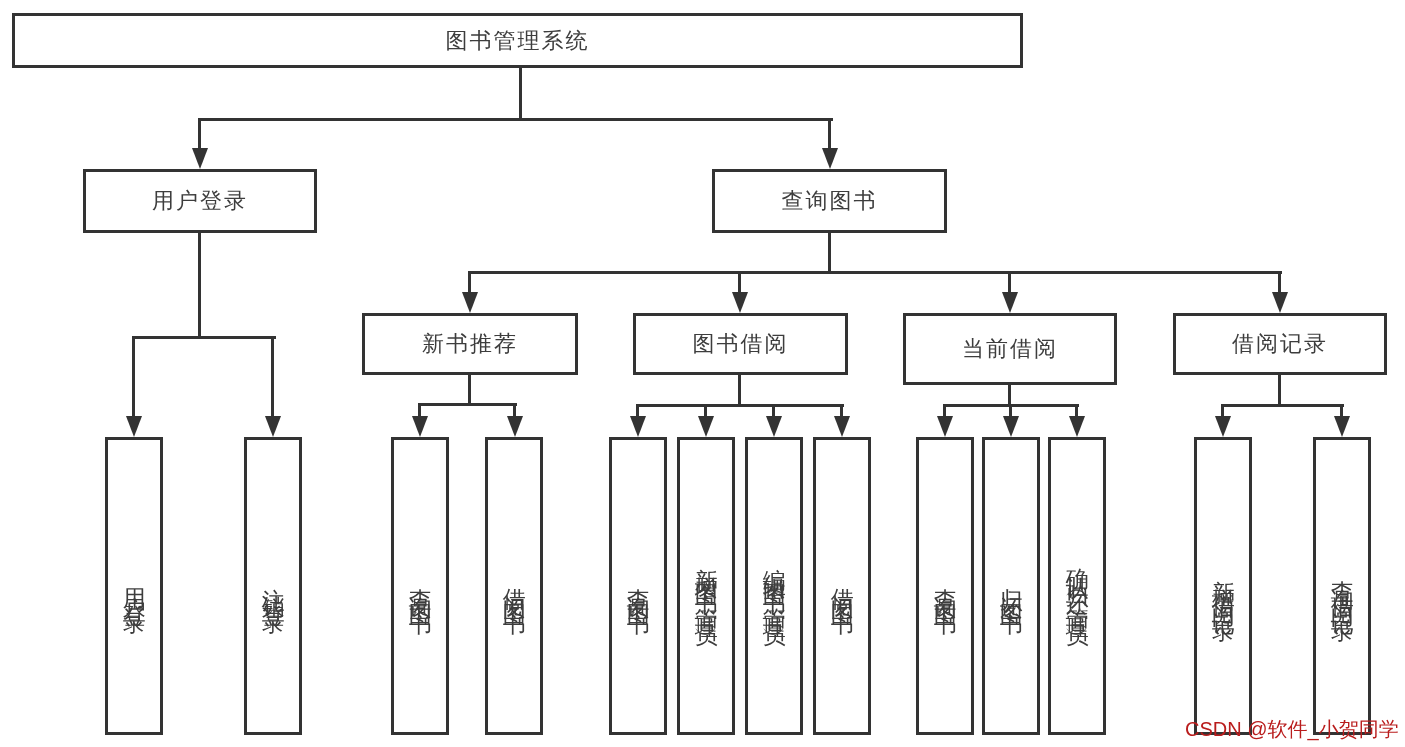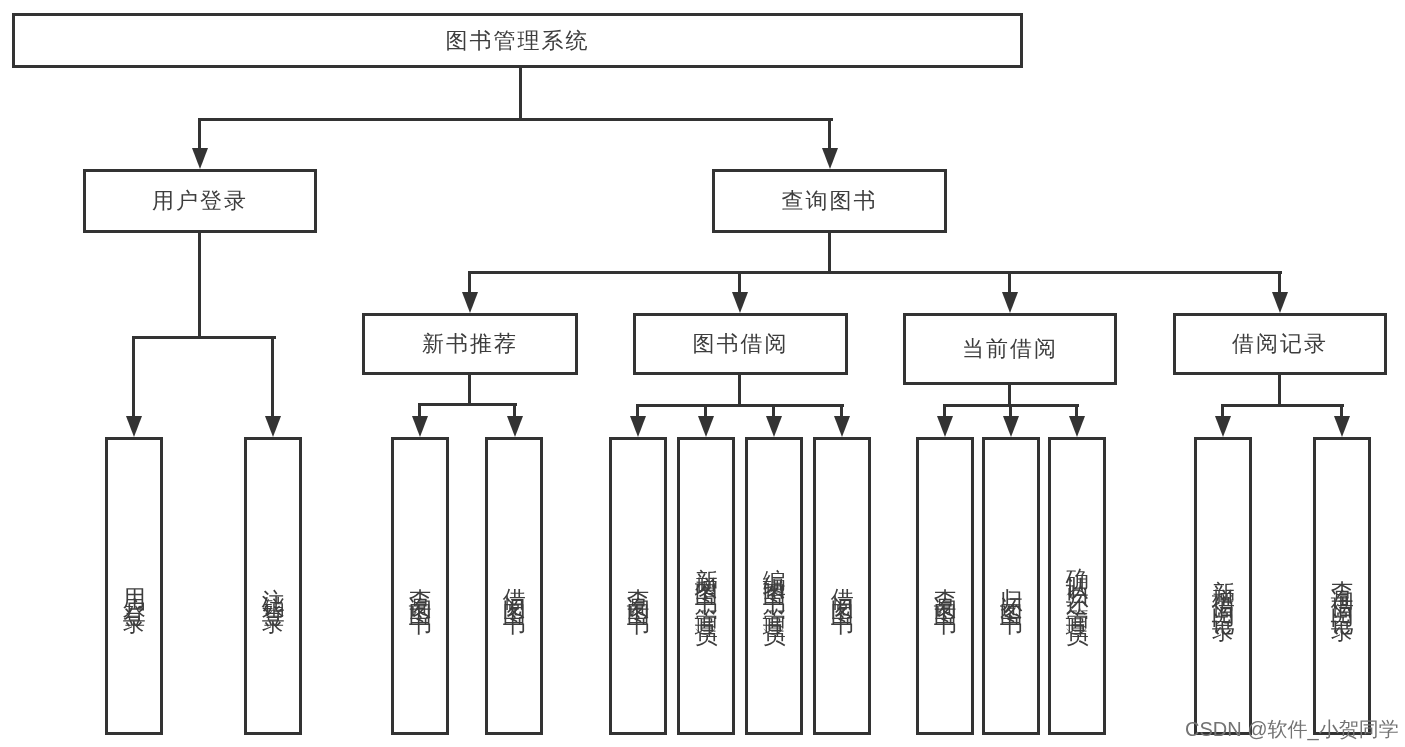--- a/index.html
+++ b/index.html
@@ -54,21 +54,21 @@
     position: absolute;
     width: 0;
     height: 0;
     border-left: 8px solid transparent;
     border-right: 8px solid transparent;
     border-top: 21px solid #333333;
     z-index: 1;
   }
   .watermark {
     position: absolute;
-    color: #737373;
+    color: #b91c1c;
     font-size: 20px;
     white-space: nowrap;
     z-index: 5;
   }
 </style>
 </head>
 <body>
 
 <div id="canvas">
 

